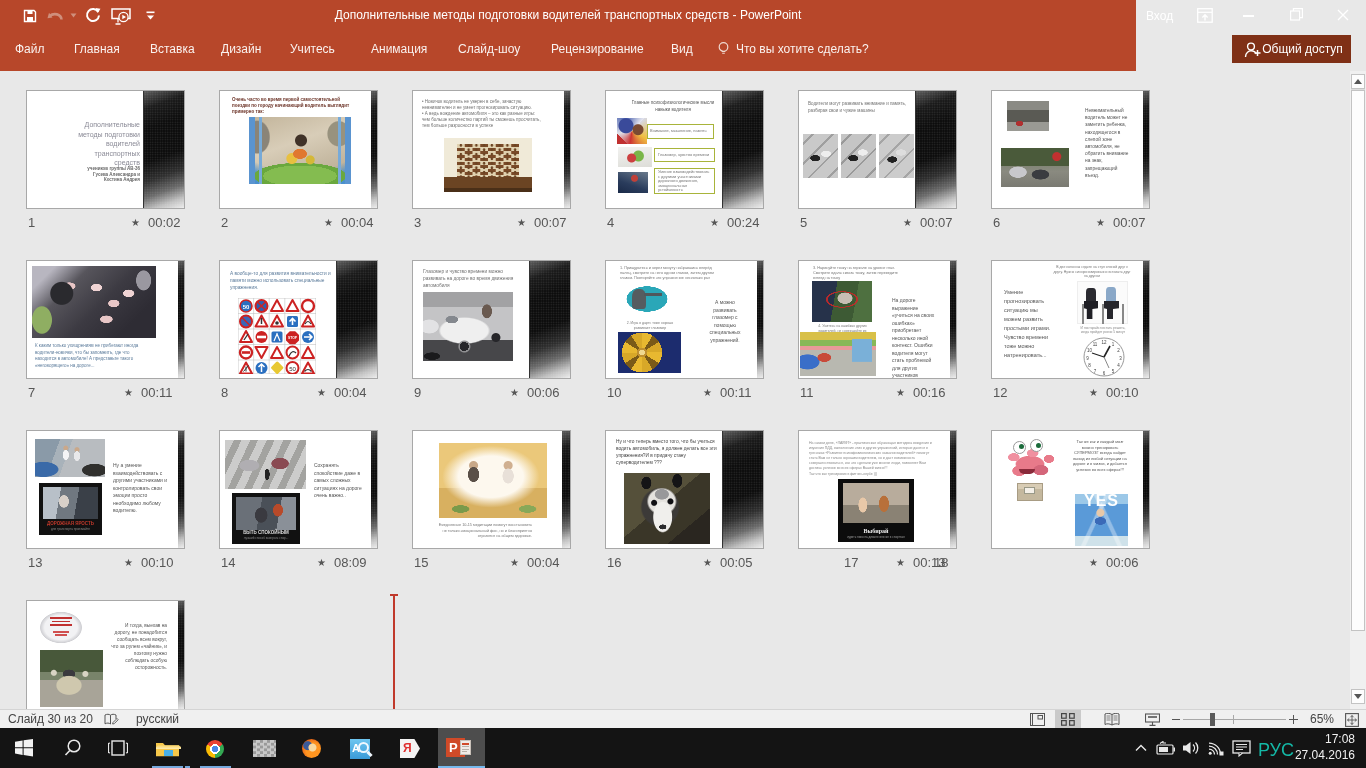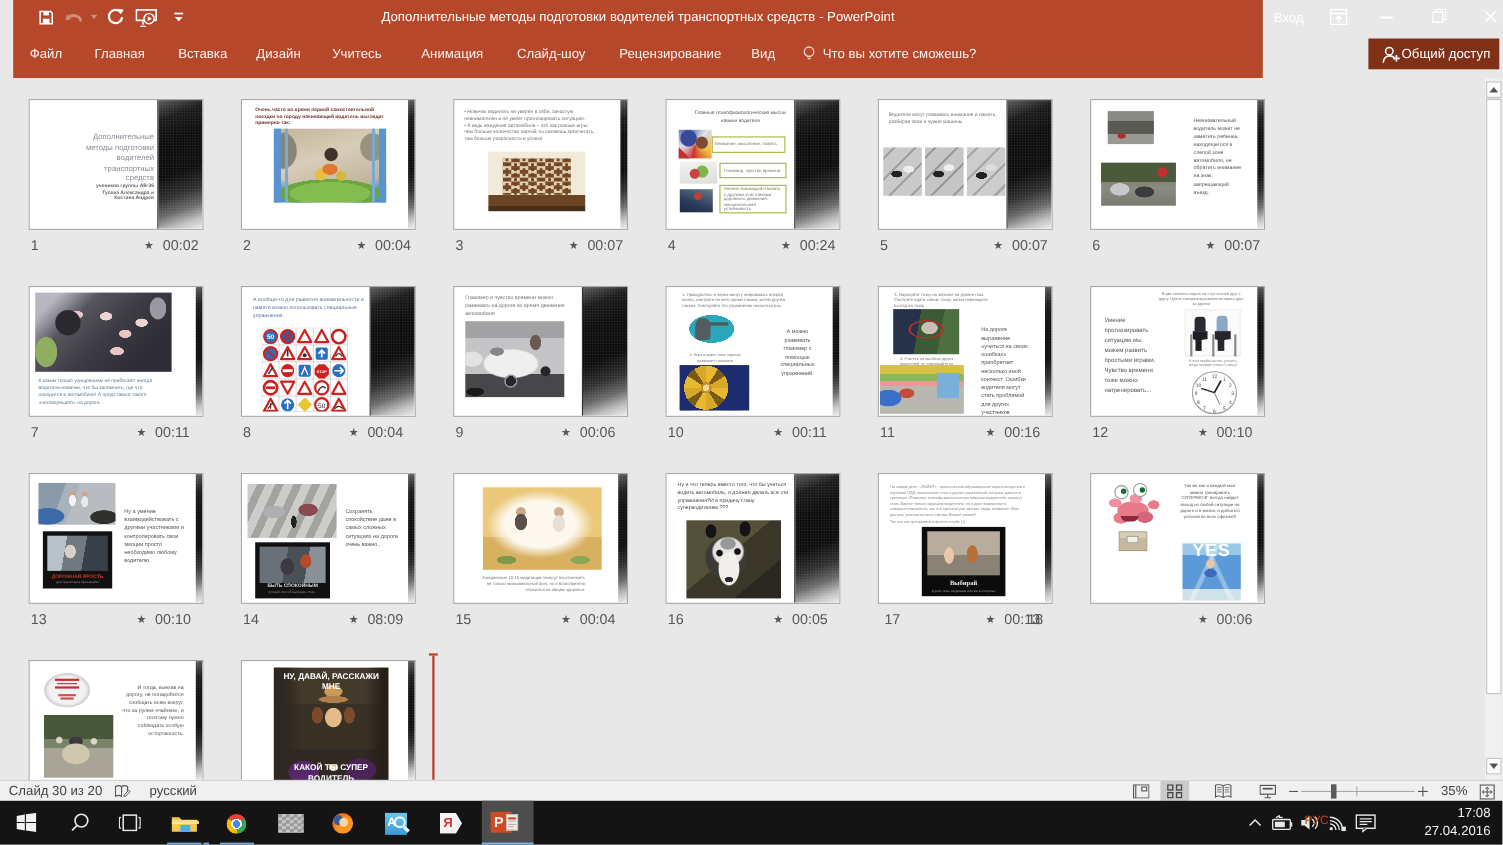--- a/index.html
+++ b/index.html
@@ -1,21 +1,21 @@
 <!DOCTYPE html>
 <html><head>
 <meta charset="utf-8">
 <style>
   * { margin:0; padding:0; box-sizing:border-box; }
   html,body { width:1366px; height:768px; overflow:hidden; background:#e8e8e8;
     font-family:"Liberation Sans", sans-serif; }
   #page { position:relative; width:1366px; height:768px; }
 
   
-  #ribbon { position:absolute; left:0; top:0; width:1136px; height:71px; background:#b7472a;margin-left:12px; }
+  #ribbon { position:absolute; left:0; top:0; width:1136px; height:71px; background:#b7472a; }
   #title { position:absolute; left:0; right:0; top:8px; text-align:center; color:#fff; font-size:12px; }
   #vhod { position:absolute; top:9px; left:1146px; color:#fff; font-size:12px; }
   #tabs { position:absolute; left:0; top:38px; height:24px; width:1366px; color:#faf2ef; font-size:12px; }
   .tab { position:absolute; top:4px; }
   #share { position:absolute; left:1232px; top:35px; width:119px; height:28px; background:#7f3016; color:#fff;
      font-size:12px; text-align:center; line-height:28px; }
 
   
   #content { position:absolute; left:0; top:71px; width:1366px; height:638px; background:#e8e8e8; }
   .slide { position:absolute; width:159px; height:119px; background:#fff; border:1px solid #a8a8a8; overflow:hidden; }
@@ -100,21 +100,21 @@
     <div id="tabs">
       <span class="tab" style="left:15px">Файл</span>
       <span class="tab" style="left:74px">Главная</span>
       <span class="tab" style="left:150px">Вставка</span>
       <span class="tab" style="left:221px">Дизайн</span>
       <span class="tab" style="left:290px">Учитесь</span>
       <span class="tab" style="left:371px">Анимация</span>
       <span class="tab" style="left:458px">Слайд-шоу</span>
       <span class="tab" style="left:551px">Рецензирование</span>
       <span class="tab" style="left:671px">Вид</span>
-      <span class="tab" style="left:736px">Что вы хотите сможешь?</span>
+      <span class="tab" style="left:736px">Что вы хотите сделать?</span>
       <svg style="position:absolute;left:717px;top:3px" width="13" height="16" viewBox="0 0 13 16">
         <circle cx="6.5" cy="6" r="4.3" fill="none" stroke="#f0d9d0" stroke-width="1.2"></circle>
         <path d="M4.8 10.5 h3.4 M5.2 12.3 h2.6" stroke="#f0d9d0" stroke-width="1.1"></path>
       </svg>
     </div>
     <div id="share">
       <svg style="position:absolute;left:12px;top:6px" width="18" height="17" viewBox="0 0 18 17">
         <circle cx="7" cy="5.5" r="3.4" fill="none" stroke="#fff" stroke-width="1.4"></circle>
         <path d="M1.5 16 C1.5 11.5 5 9.8 7 9.8 C9 9.8 11.5 11 12.3 13" fill="none" stroke="#fff" stroke-width="1.4"></path>
         <path d="M13.5 9 v6 M10.5 12 h6" stroke="#fff" stroke-width="1.5"></path>
@@ -508,21 +508,21 @@
   <div class="lab" style="left:141px;top:484px">00:10</div>
   <div class="lab" style="left:221px;top:484px">14</div>
   <div class="star" style="left:317px;top:486px">★</div>
   <div class="lab" style="left:334px;top:484px">08:09</div>
   <div class="lab" style="left:414px;top:484px">15</div>
   <div class="star" style="left:510px;top:486px">★</div>
   <div class="lab" style="left:527px;top:484px">00:04</div>
   <div class="lab" style="left:607px;top:484px">16</div>
   <div class="star" style="left:703px;top:486px">★</div>
   <div class="lab" style="left:720px;top:484px">00:05</div>
-  <div class="lab" style="left:804px;top:484px">17</div>
+  <div class="lab" style="left:844px;top:484px">17</div>
   <div class="star" style="left:896px;top:486px">★</div>
   <div class="lab" style="left:913px;top:484px">00:13</div>
   <div class="lab" style="left:934px;top:484px">18</div>
   <div class="star" style="left:1089px;top:486px">★</div>
   <div class="lab" style="left:1106px;top:484px">00:06</div>
 
   <div class="slide" style="left:26px;top:529px;height:109px;border-bottom:none">
     <div class="pic" style="left:13px;top:8px;width:42px;height:37px;background:
       radial-gradient(ellipse 65% 55% at 50% 50%, #f2f2f4 0 60%, #d0d0d4 75%, transparent 78%),
       #fff">
@@ -535,39 +535,20 @@
     <div class="pic" style="left:13px;top:49px;width:63px;height:57px;background:
       radial-gradient(ellipse 20px 15px at 46% 62%, #cfc8ae 0 60%, transparent 66%),
       radial-gradient(ellipse 10px 7px at 46% 42%, #3a3a3e 0 60%, transparent 65%),
       radial-gradient(circle at 22% 40%, #d8d4c4 0 2.5px, transparent 3.5px),
       radial-gradient(circle at 72% 42%, #d8d4c4 0 2.5px, transparent 3.5px),
       radial-gradient(circle at 47% 60%, #b03030 0 2px, transparent 3px),
       linear-gradient(180deg, #48583a 0 38%, #78846a 38% 52%, #a8a498 52%)"></div>
     <div class="t" style="left:82px;top:21px;width:58px;font-size:4.8px;line-height:7px;color:#555;text-align:right">И тогда, выехав на дорогу, не понадобится сообщать всем вокруг, что за рулем «чайник», и поэтому нужно соблюдать особую осторожность.</div>
     <div class="strip thin"></div>
   </div>
-  <div class="slide" style="left:219px;top:529px;height:109px;border-bottom:none">
-    <div class="pic" style="left:29px;top:6px;width:104px;height:103px;background:
-      radial-gradient(ellipse 8px 12px at 38% 42%, #7a4a2a 0 60%, transparent 66%),
-      radial-gradient(ellipse 8px 12px at 66% 42%, #7a4a2a 0 60%, transparent 66%),
-      radial-gradient(ellipse 12px 14px at 52% 44%, #e4ba88 0 60%, transparent 66%),
-      radial-gradient(ellipse 21px 5px at 52% 28%, #b08048 0 60%, transparent 66%),
-      radial-gradient(ellipse 14px 9px at 52% 21%, #c89a5a 0 55%, transparent 62%),
-      radial-gradient(ellipse 7px 5px at 52% 88%, #d8c8a8 0 60%, transparent 66%),
-      radial-gradient(ellipse 22px 16px at 26% 92%, #56286a 0 60%, transparent 66%),
-      radial-gradient(ellipse 22px 16px at 76% 90%, #4a2458 0 60%, transparent 66%),
-      linear-gradient(90deg, #2e2820 0 10%, transparent 25%),
-      linear-gradient(90deg, transparent 80%, #262018 95%),
-      linear-gradient(180deg, #443a2c 0 32%, #3a3126 32% 72%, #302822 72%)">
-      <div style="position:absolute;left:0;top:3px;width:100%;text-align:center;color:#fff;font-size:7.5px;font-weight:bold;line-height:9px">НУ, ДАВАЙ, РАССКАЖИ<br>МНЕ</div>
-      <div style="position:absolute;left:0;top:86px;width:100%;text-align:center;color:#fff;font-size:7.5px;font-weight:bold">КАКОЙ ТЫ СУПЕР</div>
-      <div style="position:absolute;left:0;top:96px;width:100%;text-align:center;color:#fff;font-size:7.5px;font-weight:bold">ВОДИТЕЛЬ</div>
-    </div>
-    <div class="strip thin"></div>
-  </div>
 
   <div style="position:absolute;left:393px;top:525px;width:2px;height:113px;background:#c0392b"></div>
   <div style="position:absolute;left:390px;top:523px;width:8px;height:2px;background:#c0392b"></div>
 
   </div>
 
   <div id="sbar">
     <div style="position:absolute;left:1px;top:3px;width:14px;height:557px;background:#dcdcdc"></div>
     <div class="btn" style="top:3px">
         <div class="arr" style="border-left:4px solid transparent;border-right:4px solid transparent;border-bottom:5px solid #555"></div>
@@ -607,21 +588,21 @@
       <rect x="0.5" y="1" width="14" height="8" fill="none" stroke="#555" stroke-width="1.1"></rect>
       <path d="M7.5 9 v3 M4.5 12.4 h6" stroke="#555" stroke-width="1.1"></path>
       <rect x="3" y="3.2" width="9" height="1.6" fill="#555"></rect>
     </svg>
     <div style="position:absolute;left:1172px;top:8.5px;width:8px;height:1.8px;background:#555"></div>
     <div style="position:absolute;left:1183px;top:9px;width:103px;height:1px;background:#a8a8a8"></div>
     <div style="position:absolute;left:1233px;top:5px;width:1px;height:9px;background:#a8a8a8"></div>
     <div style="position:absolute;left:1210px;top:3px;width:5px;height:13px;background:#5a5a5a"></div>
     <div style="position:absolute;left:1289px;top:8.5px;width:9px;height:1.8px;background:#555"></div>
     <div style="position:absolute;left:1292.6px;top:5px;width:1.8px;height:9px;background:#555"></div>
-    <span style="position:absolute;left:1310px;top:2px">35%</span>
+    <span style="position:absolute;left:1310px;top:2px">65%</span>
     <svg style="position:absolute;left:1345px;top:3px" width="14" height="14" viewBox="0 0 14 14">
       <rect x="0.6" y="0.6" width="12.8" height="12.8" fill="none" stroke="#555" stroke-width="1.1"></rect>
       <path d="M7 2.5 v9 M2.5 7 h9 M7 2.5 l-1.5 1.7 M7 2.5 l1.5 1.7 M7 11.5 l-1.5 -1.7 M7 11.5 l1.5 -1.7 M2.5 7 l1.7 -1.5 M2.5 7 l1.7 1.5 M11.5 7 l-1.7 -1.5 M11.5 7 l-1.7 1.5" stroke="#555" stroke-width="0.9" fill="none"></path>
     </svg>
   </div>
 
   <div id="taskbar">
     <svg style="position:absolute;left:15px;top:11px" width="18" height="18" viewBox="0 0 18 18">
       <path d="M0 2.8 L7.6 1.5 V8.2 H0 Z" fill="#f2f2f2"></path>
       <path d="M8.6 1.3 L18 0 V8.2 H8.6 Z" fill="#f2f2f2"></path>
@@ -693,18 +674,18 @@
         <path d="M13.5 14.5 A11.5 11.5 0 0 0 2 3"></path>
       </g>
       <circle cx="3.2" cy="13.3" r="1.5" fill="#e8e8e8"></circle>
       <rect x="12.5" y="11.5" width="4" height="4" fill="#e8e8e8"></rect>
     </svg>
     <svg style="position:absolute;left:1232px;top:12px" width="19" height="17" viewBox="0 0 19 17">
       <rect x="1" y="1" width="17" height="12" fill="none" stroke="#e8e8e8" stroke-width="1.3"></rect>
       <path d="M4 4.5 h11 M4 7 h11 M4 9.5 h7" stroke="#e8e8e8" stroke-width="1.1"></path>
       <path d="M7 13 v3 l3.5 -3" fill="#141414" stroke="#e8e8e8" stroke-width="1.1"></path>
     </svg>
-    <div style="position:absolute;left:1186px;top:12px;color:#c2410c;font-size:11px">РУС</div>
+    <div style="position:absolute;left:1258px;top:12px;color:#14b8a6;font-size:18px">РУС</div>
     <div style="position:absolute;left:1295px;top:4px;width:60px;color:#f0f0f0;font-size:12px;text-align:right">17:08</div>
     <div style="position:absolute;left:1288px;top:20px;width:67px;color:#f0f0f0;font-size:12px;text-align:right;letter-spacing:0">27.04.2016</div>
   </div>
 
 </div>
 
 </body></html>

